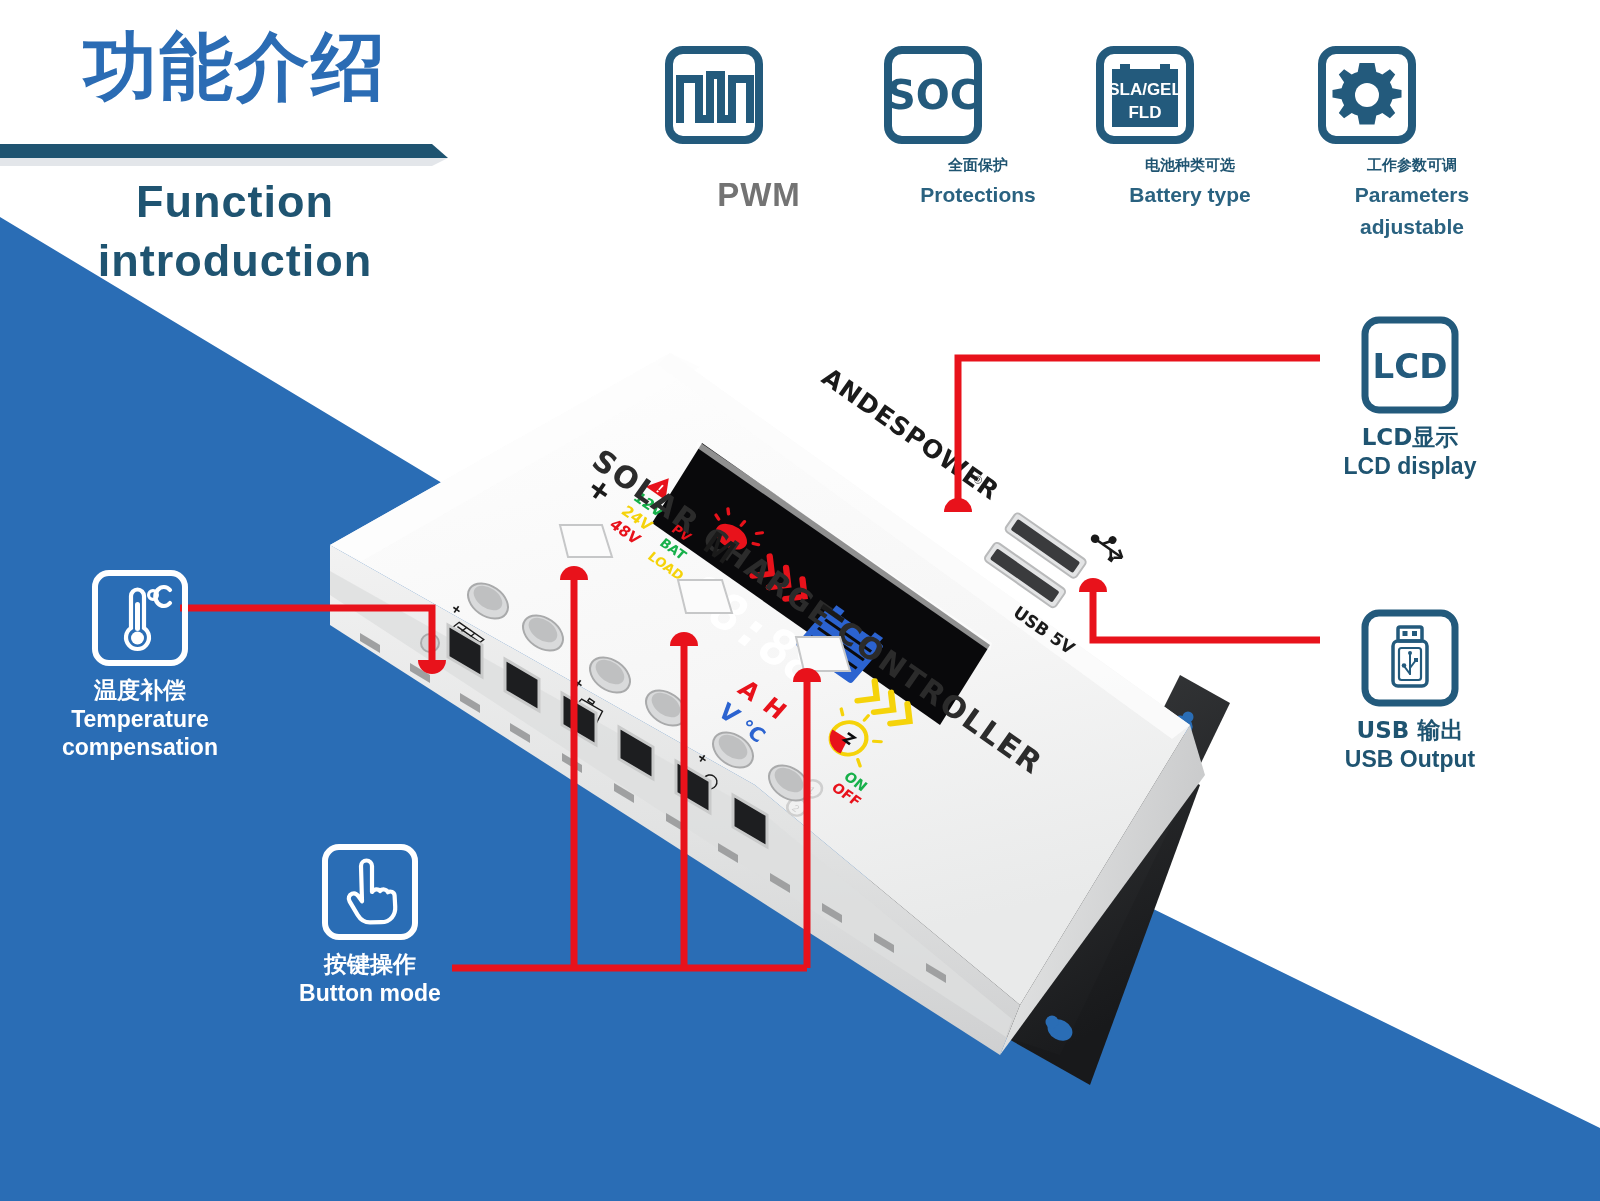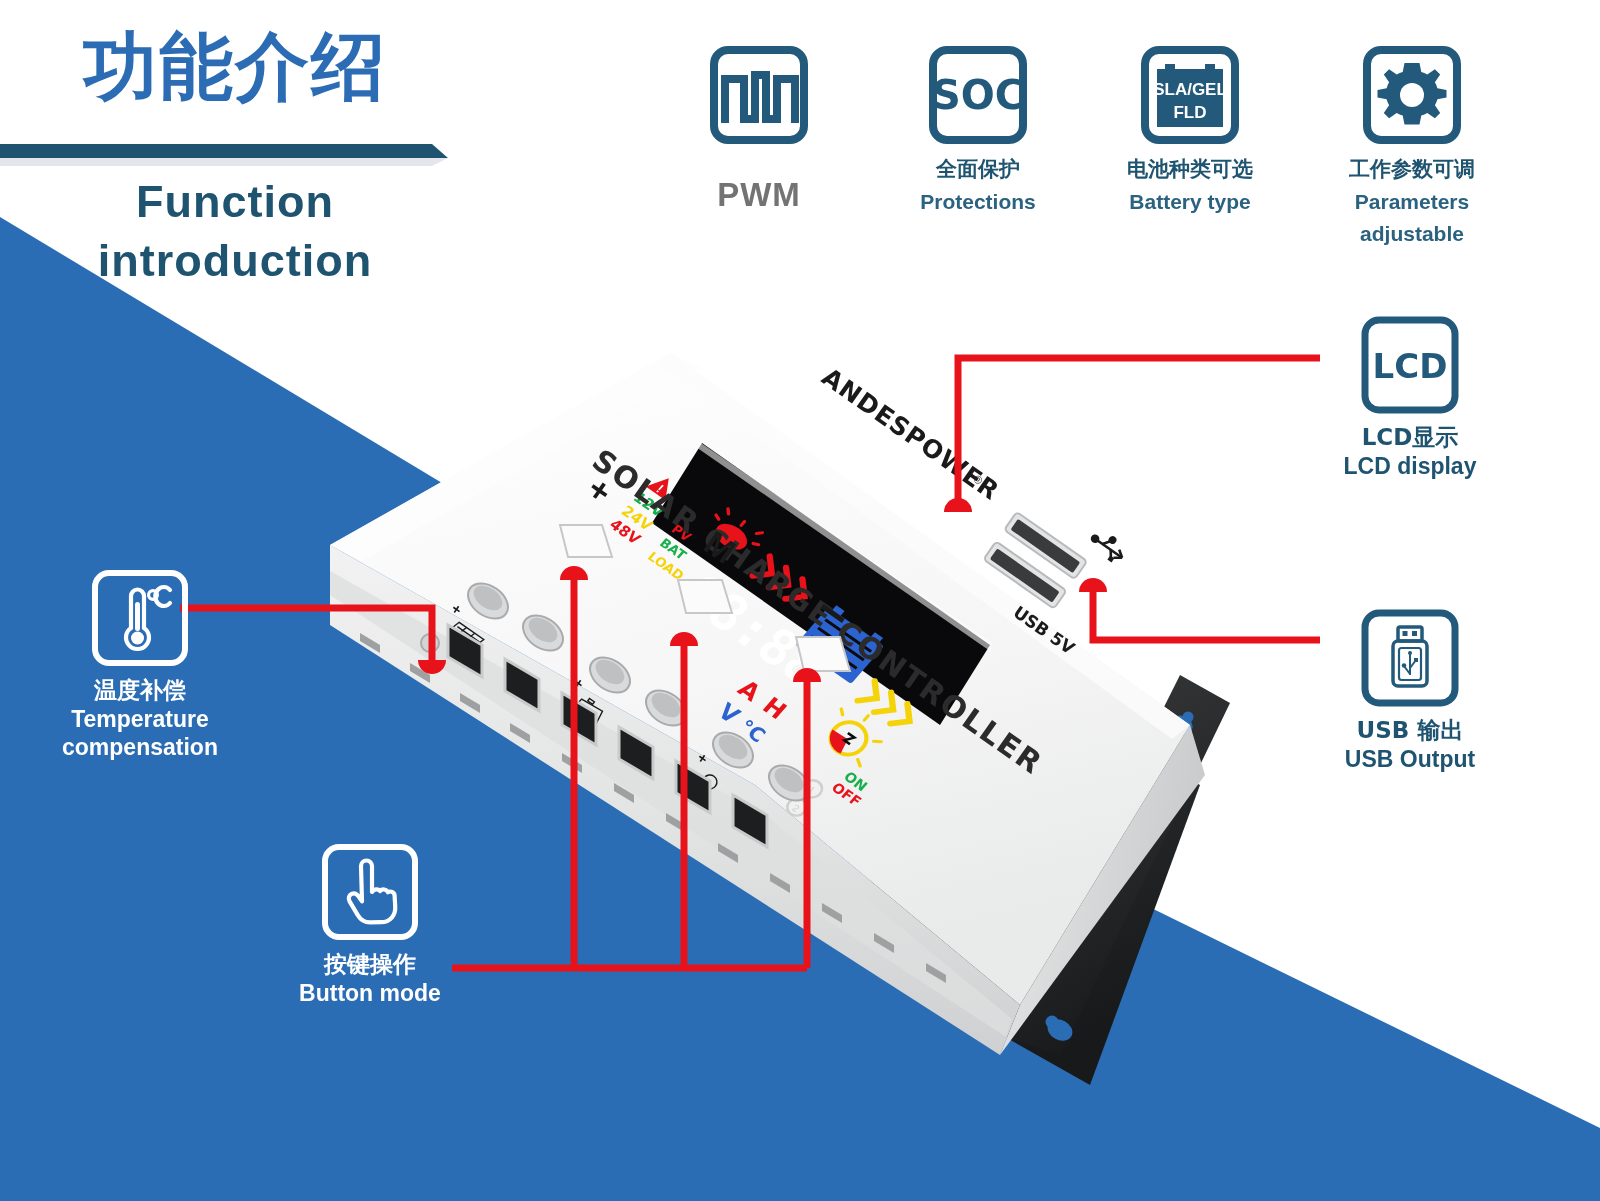--- a/index.html
+++ b/index.html
@@ -58,23 +58,23 @@
     z-index: 6;
   }
 
   
   .feat {
     position: absolute;
     z-index: 7;
     text-align: center;
     width: 190px;
   }
-  .feat .icon-box { height: 110px; display:flex; align-items:center; justify-content:center; }
+  .feat .icon-box { height: 110px; display:flex; align-items:center; justify-content:flex-start; }
   .feat .cn {
-    font-size: 21px; font-weight: bold; color: #1F5471;
+    font-size: 15px; font-weight: bold; color: #1F5471;
     font-family: "DejaVu Sans", sans-serif;
     line-height: 1.25; margin-top: 6px;
   }
   .feat .en {
     font-size: 21px; font-weight: bold; color: #2A6280;
     line-height: 1.2; margin-top: 7px;
   }
   .feat .big-label {
     font-size: 33px; font-weight: bold; color: #737373;
     letter-spacing: 1px; margin-top: 26px;

